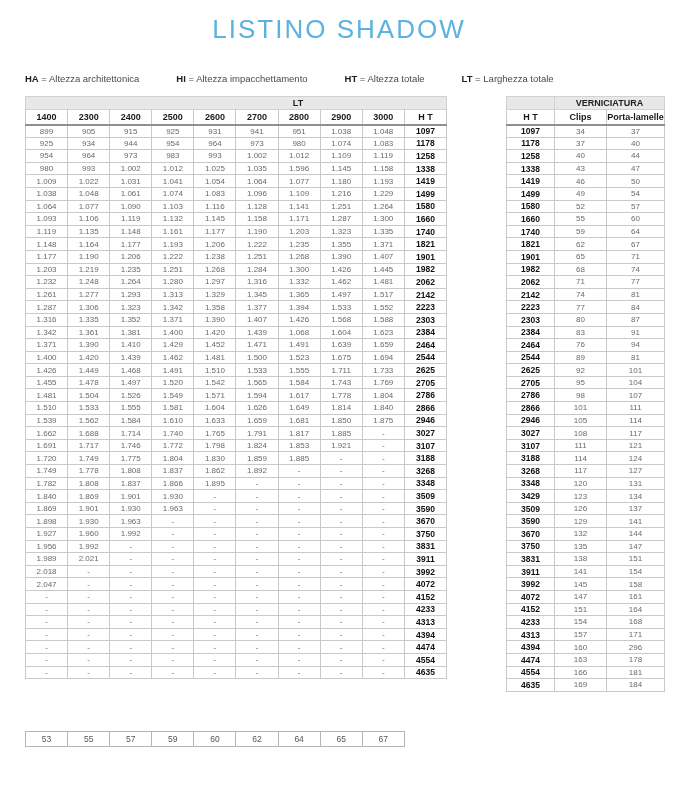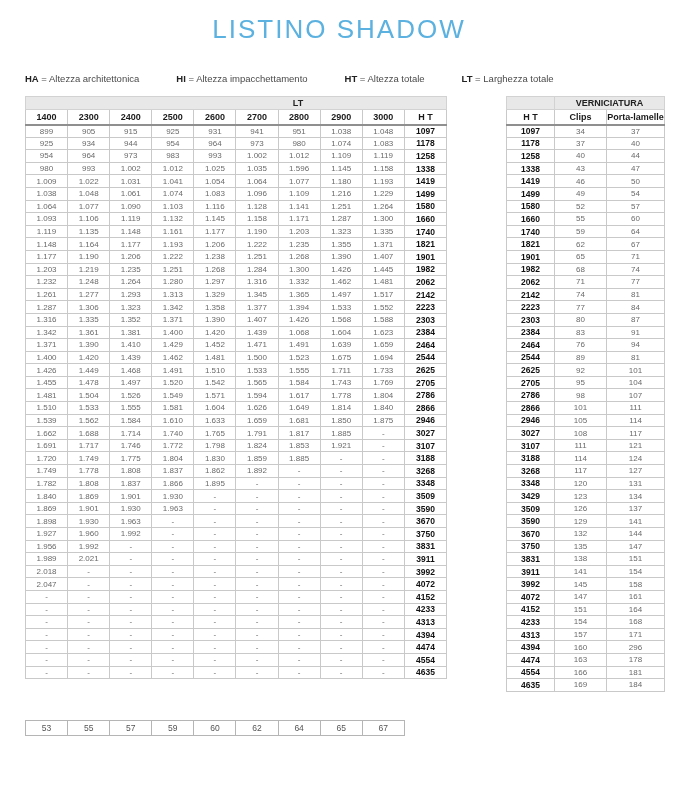--- a/index.html
+++ b/index.html
@@ -29,21 +29,21 @@
   .col-row th { font-size:9px; font-weight:bold; color:#1a1a1a; height:15px;
                 background:#fff; border-bottom:2px solid #8f8f8f; }
   .main-table tbody td:last-child { font-weight:bold; color:#111; font-size:8.5px; }
 
   .vern-table { width:158px; margin-left:59px; }
   .vern-table col:nth-child(1){ width:48px; }
   .vern-table col:nth-child(2){ width:52px; }
   .vern-table col:nth-child(3){ width:58px; }
   .vern-table tbody td:first-child { font-weight:bold; color:#111; font-size:8.5px; }
 
-  .footer-strip { width:379px; margin:28px 0 0 25px; }
+  .footer-strip { width:379px; margin:39px 0 0 25px; }
   .footer-strip col { width:42.1px; }
   .footer-strip td { height:15px; font-size:8.5px; color:#555; border-color:#b5b5b5; }
 </style>
 </head>
 <body>
 
 <div class="page">
 
   <div class="title">LISTINO SHADOW</div>
 

